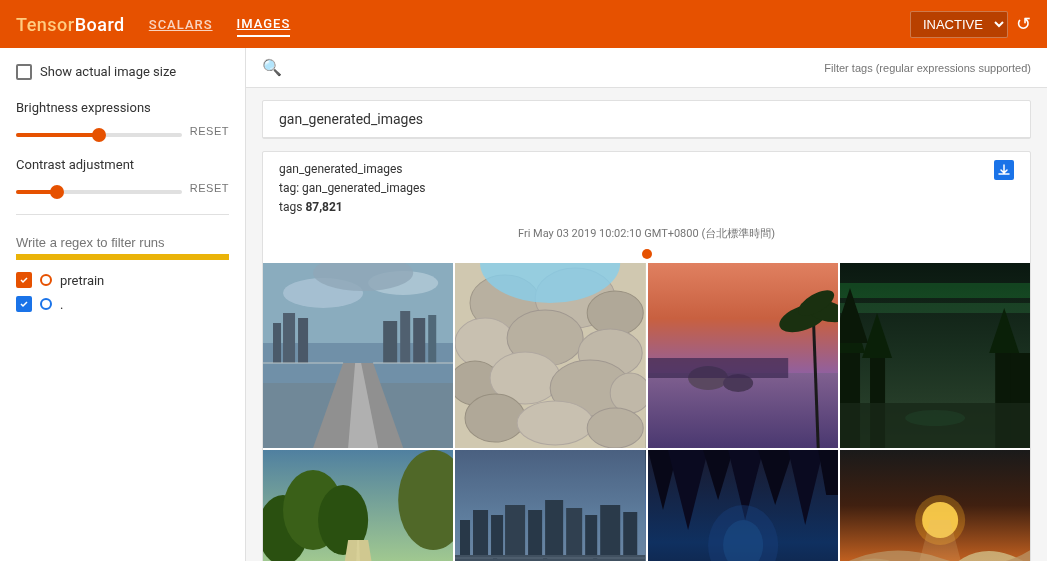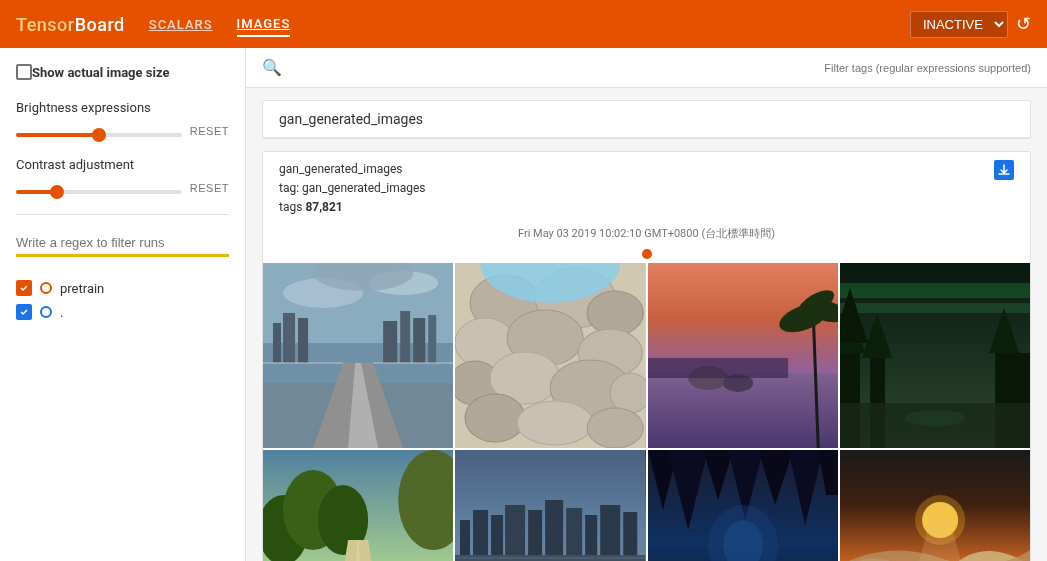--- a/index.html
+++ b/index.html
@@ -77,24 +77,23 @@
       width: 246px;
       min-width: 246px;
       background: white;
       border-right: 1px solid #e0e0e0;
       padding: 16px;
       overflow-y: auto;
     }
 
     .show-actual-size {
       display: flex;
-      align-items: center;
-      gap: 0;
+      align-items: flex-start;
+      gap: 8px;
       margin-bottom: 20px;
-      font-weight: bold;
     }
     .checkbox {
       width: 16px;
       height: 16px;
       border: 2px solid #757575;
       border-radius: 2px;
       cursor: pointer;
     }
     .show-actual-label {
       font-size: 13px;
@@ -152,26 +151,26 @@
     }
 
     .runs-label {
       font-size: 13px;
       color: #333;
       margin-bottom: 12px;
     }
     .filter-input {
       width: 100%;
       border: none;
-      border-bottom: 3px solid #eab308;
+      border-bottom: 6px solid #eab308;
       padding: 4px 0;
       font-size: 13px;
       color: #999;
       outline: none;
-      margin-bottom: 23px;
+      margin-bottom: 12px;
       background: transparent;
     }
 
     .run-item {
       display: flex;
       align-items: center;
       gap: 8px;
       margin-bottom: 8px;
     }
     .run-checkbox {

